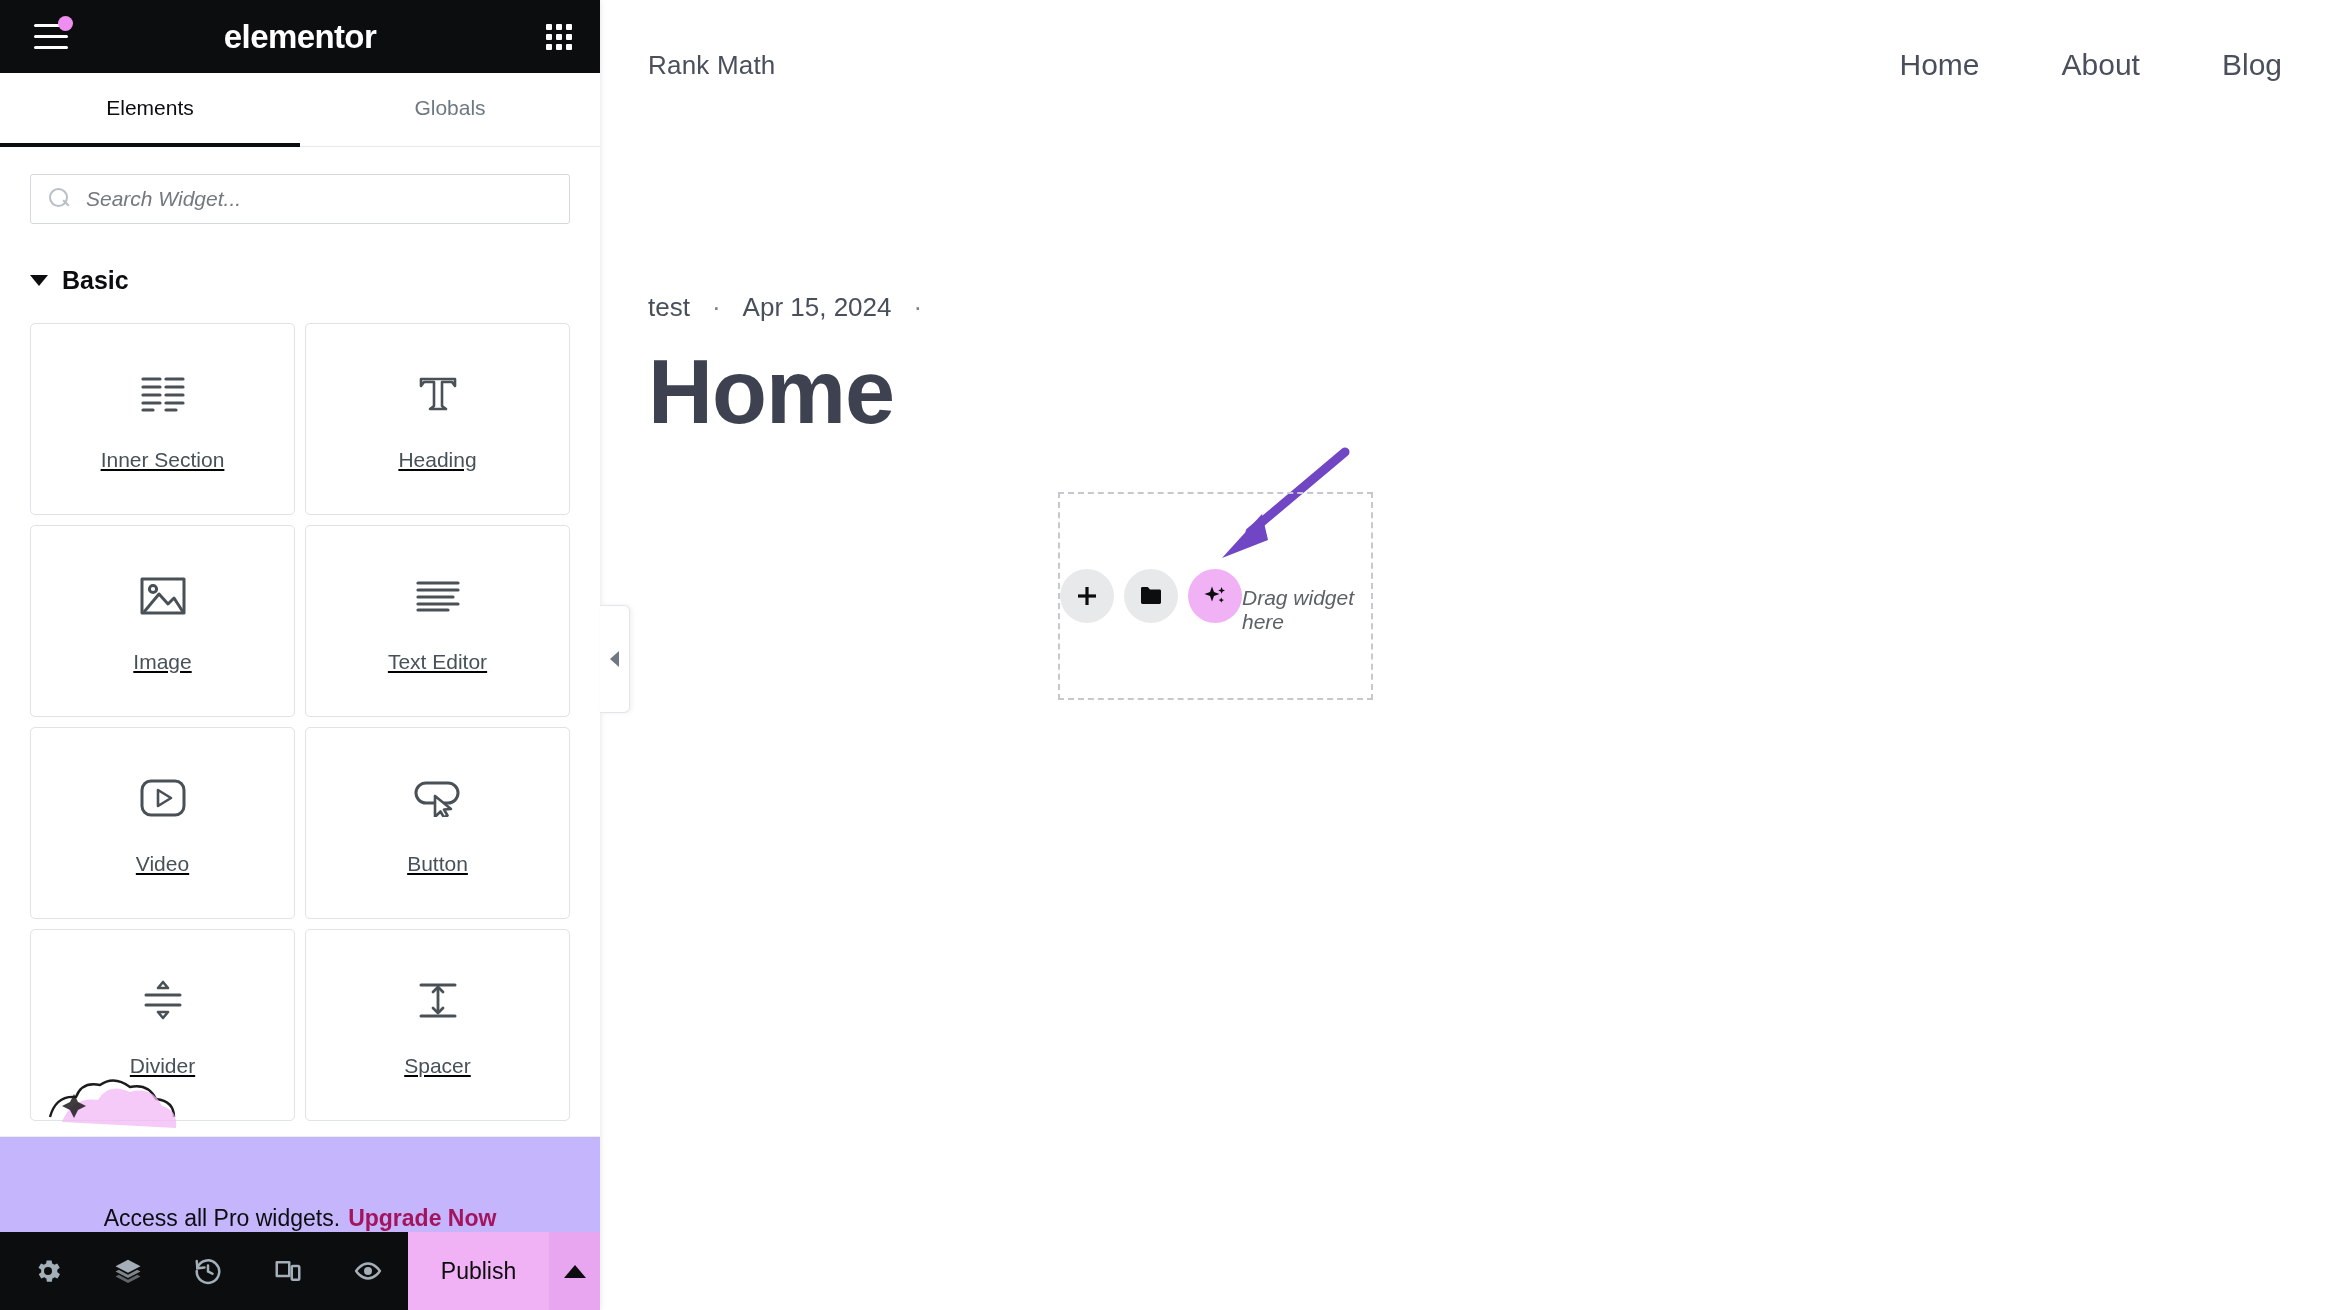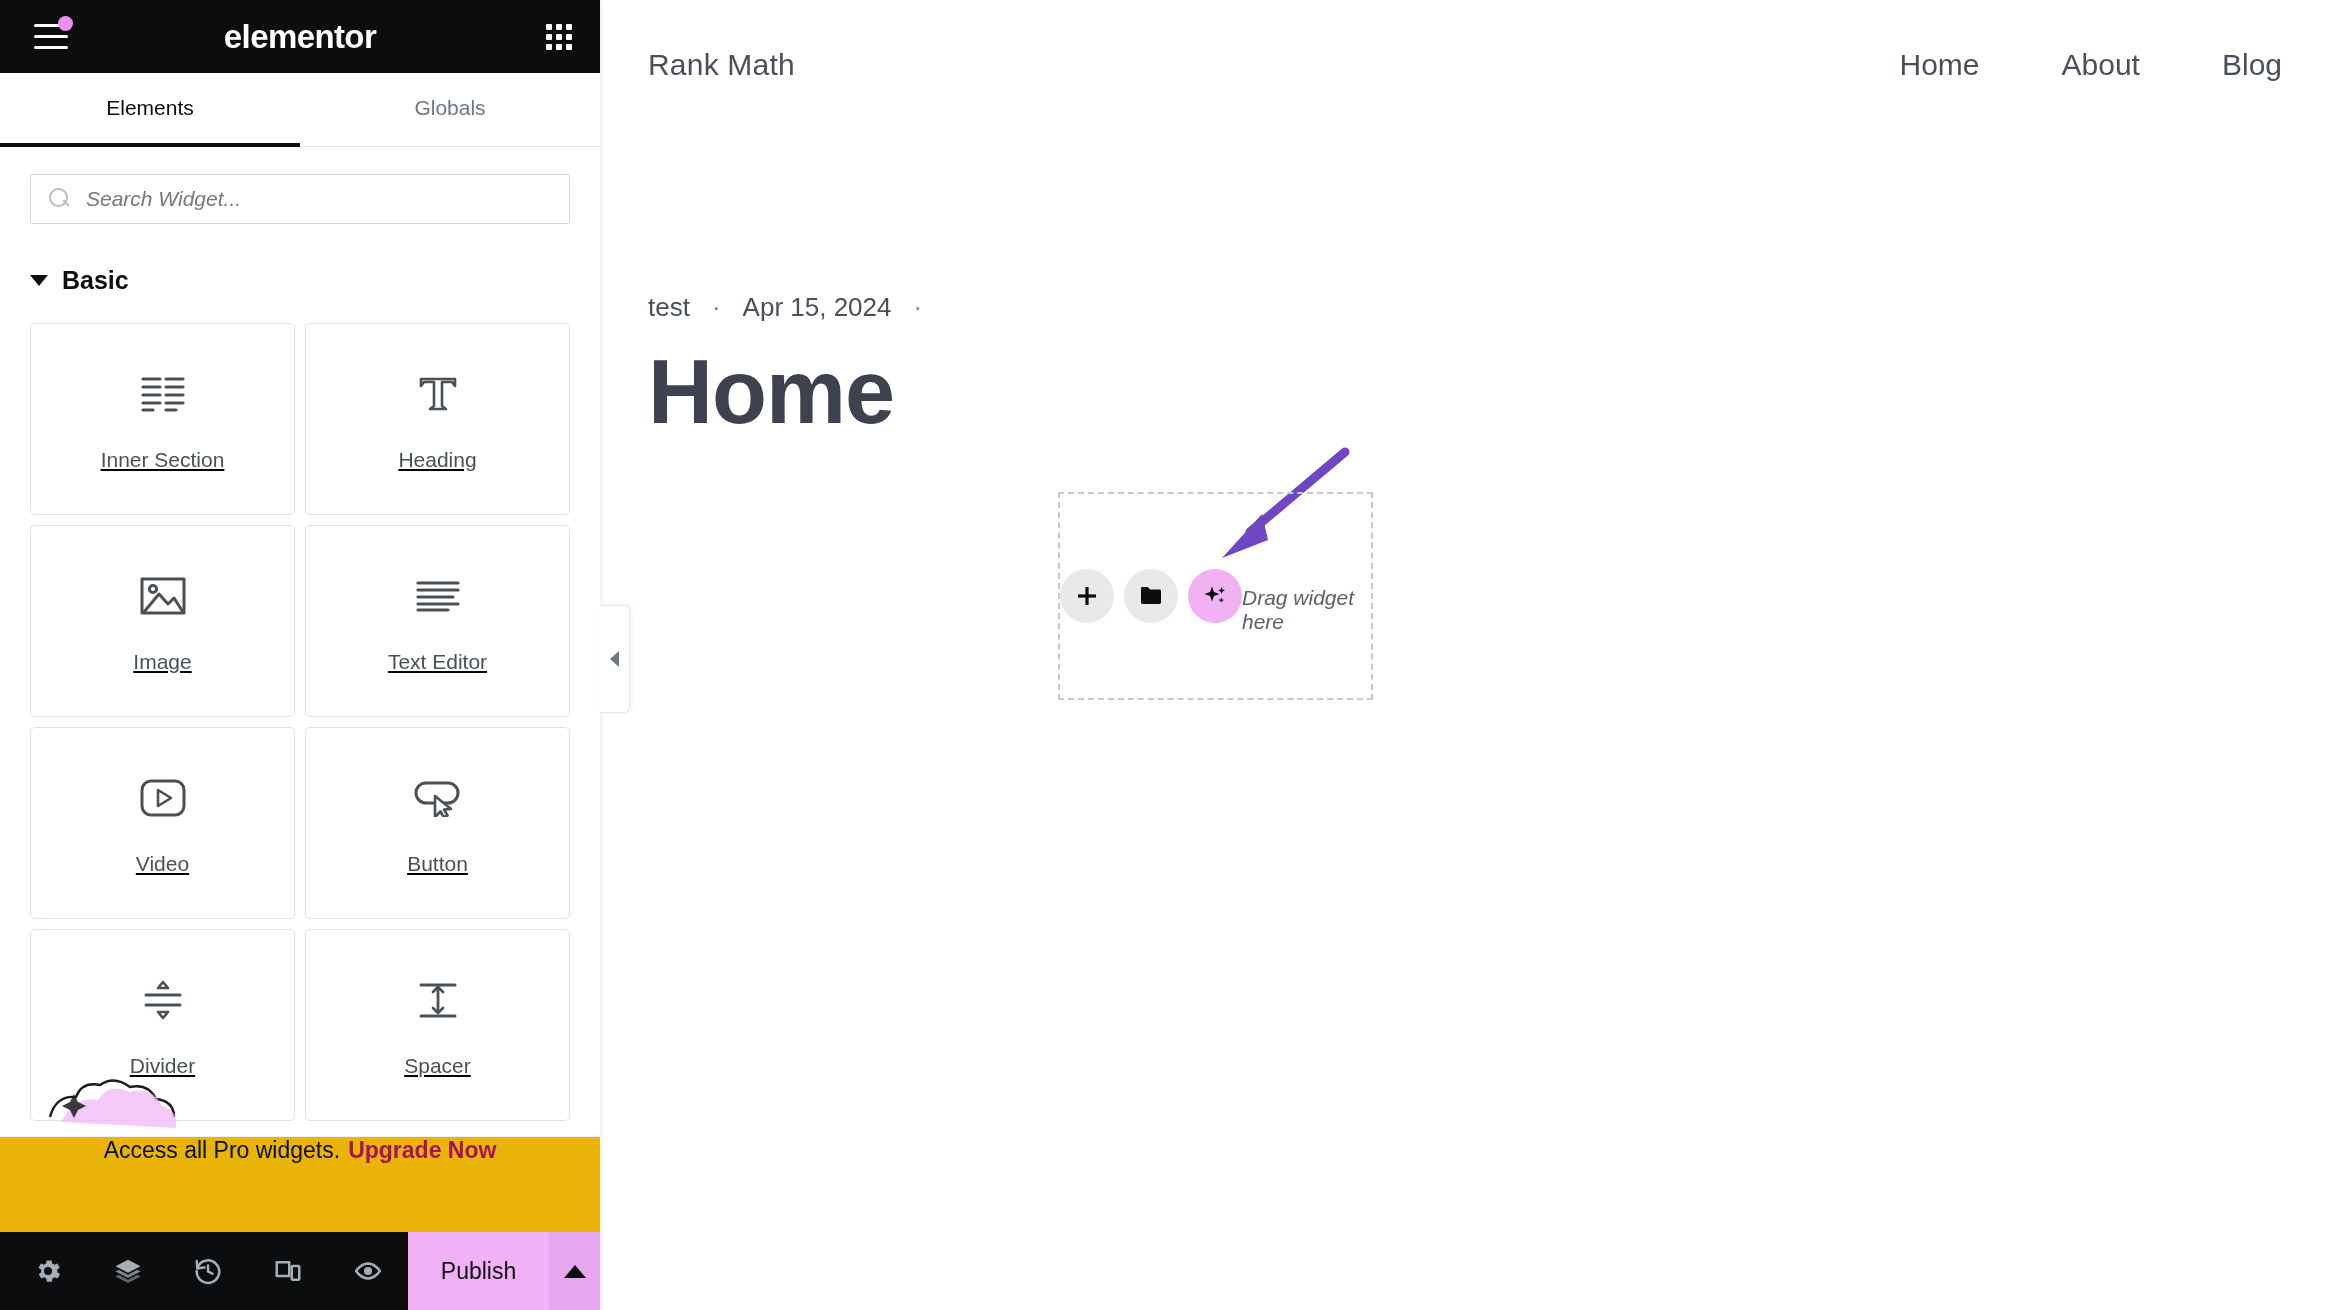--- a/index.html
+++ b/index.html
@@ -83,22 +83,22 @@
     align-items:center; justify-content:center; gap: 26px; cursor: move;
   }
   .widget .wlabel { font-size: 21px; color: #475158; }
   .wicon { width: 56px; height: 56px; display:flex; align-items:center;
       justify-content:center; color: #495157; }
   .wicon svg { display:block; }
 
   
   .pro-strip {
     position: absolute; left:0; right:0; bottom:0; height: 96px;
-    background:#eab308; border-top: 1px solid #eceef0;
-    display:flex; align-items:flex-start; justify-content:center;
+    background:#c4b5fd; border-top: 1px solid #eceef0;
+    display:flex; align-items:flex-end; justify-content:center;
     font-size: 23px; color: #0c0d0e; gap: 8px; z-index: 4;
   }
   .pro-link { color: #a4145c; font-weight: 700; cursor: pointer; }
   .pro-deco { position:absolute; left: 40px; bottom: 80px; width: 180px; height: 90px;
       z-index: 3; pointer-events:none; }
 
   
   .panel-footer { height: 78px; flex: 0 0 78px; background: #0c0d0e;
       display:flex; align-items: stretch; }
   .footer-icons { display:flex; align-items:center; gap: 0; padding-left: 8px; }
@@ -119,21 +119,21 @@
     border-radius: 0 6px 6px 0; display:flex; align-items:center;
     justify-content:center; cursor: pointer; z-index: 6;
     box-shadow: 2px 0 5px rgba(0,0,0,.06);
   }
   .chev-left { width: 0; height: 0; border-top: 8px solid transparent;
       border-bottom: 8px solid transparent; border-right: 9px solid #6d7882; }
 
   
   #canvas { flex: 1; background: #fff; position: relative; }
   .site-header { display:flex; align-items:center; padding: 48px 62px 0 48px; }
-  .site-logo { font-size: 30px; color: #4a4f5c; letter-spacing: .2px; }
+  .site-logo { font-size: 26px; color: #4a4f5c; letter-spacing: .2px; }
   .site-nav { margin-left:auto; display:flex; gap: 82px; }
   .site-nav a { font-size: 30px; color: #4a4f5c; text-decoration: none; cursor: pointer; }
 
   .post-meta { padding: 0 0 0 48px; margin-top: 210px;
       font-size: 26px; color: #4a4f5c; display:flex; gap: 22px; }
   .post-meta .sep { color:#7b8089; }
   .post-title { padding-left: 48px; margin-top: 18px;
       font-size: 90px; font-weight: 700; color: #3e4250; letter-spacing: -1px; }
 
   .drop-zone {

